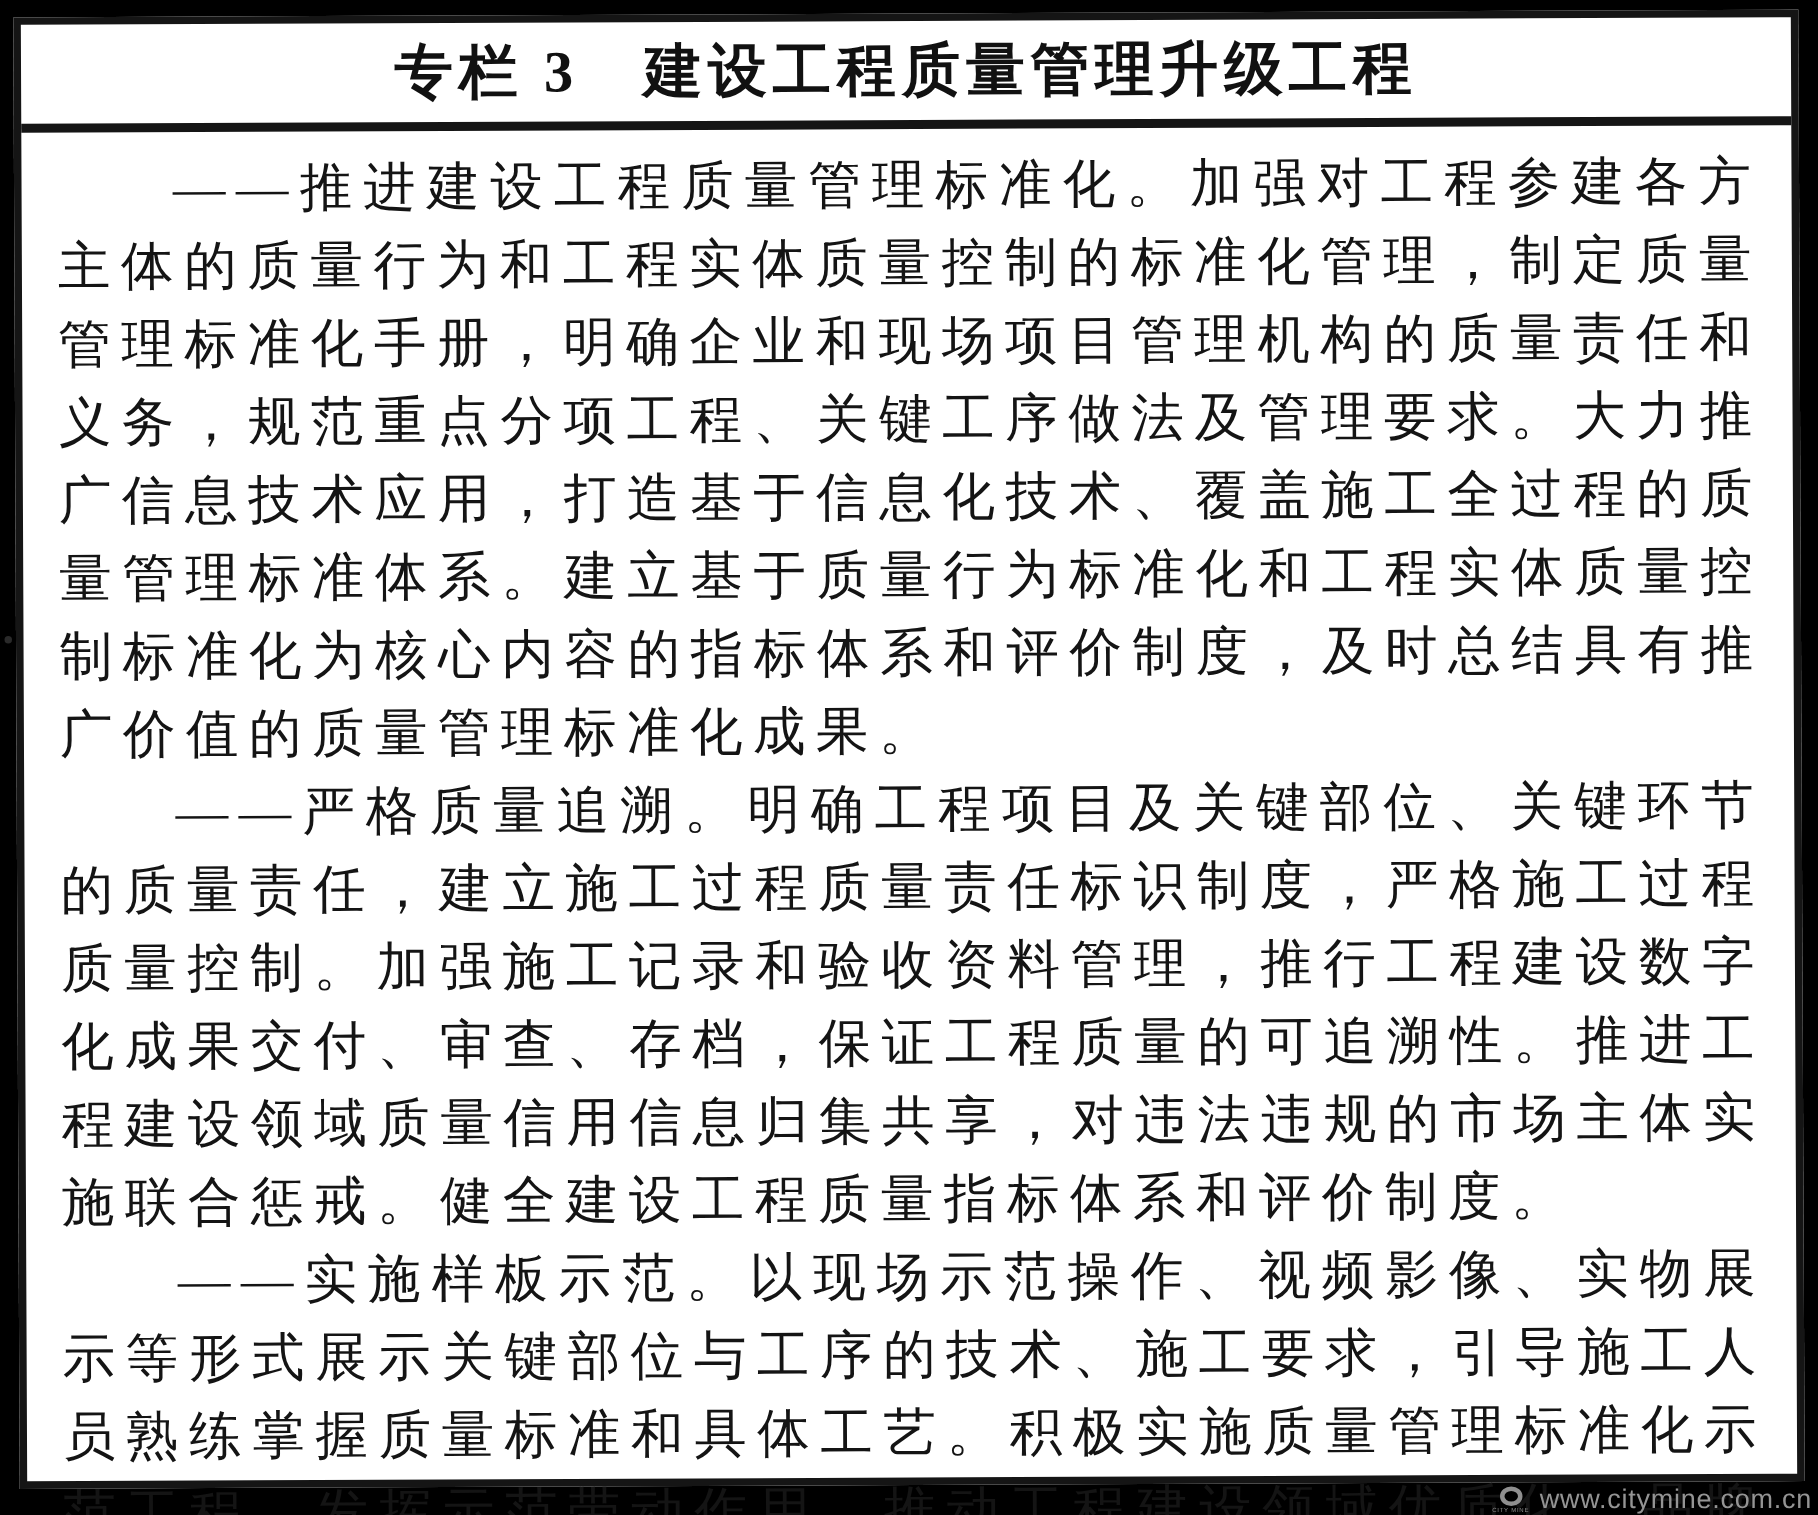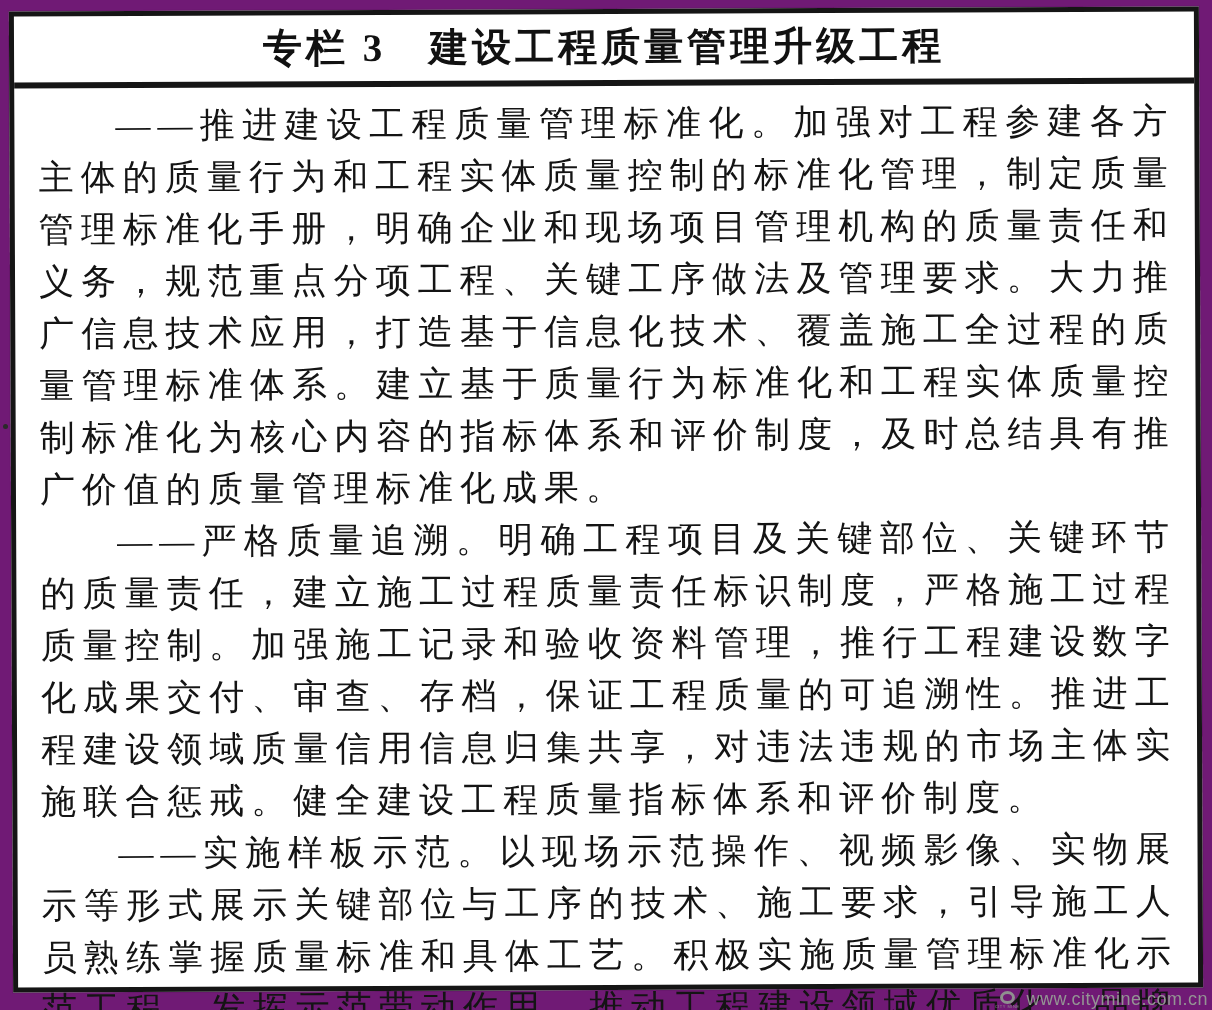--- a/index.html
+++ b/index.html
@@ -5,21 +5,21 @@
   html, body { margin: 0; padding: 0; }
   body {
     width: 1212px; height: 1010px;
     background: #ffffff;
     position: relative;
     overflow: hidden;
     font-family: "Liberation Serif", "DejaVu Serif", serif;
   }
   .page {
     position: absolute; inset: 0;
-    background: #701a75;
+    background: #000000;
   }
   
   .box {
     position: absolute;
     top: 9px; left: 11px; right: 11px; bottom: 20px;
     border: 5px solid #151515;
     transform: rotate(-0.25deg);
     background: #fff;
     box-shadow: 0 0 0 1px rgba(0,0,0,0.08);
   }

